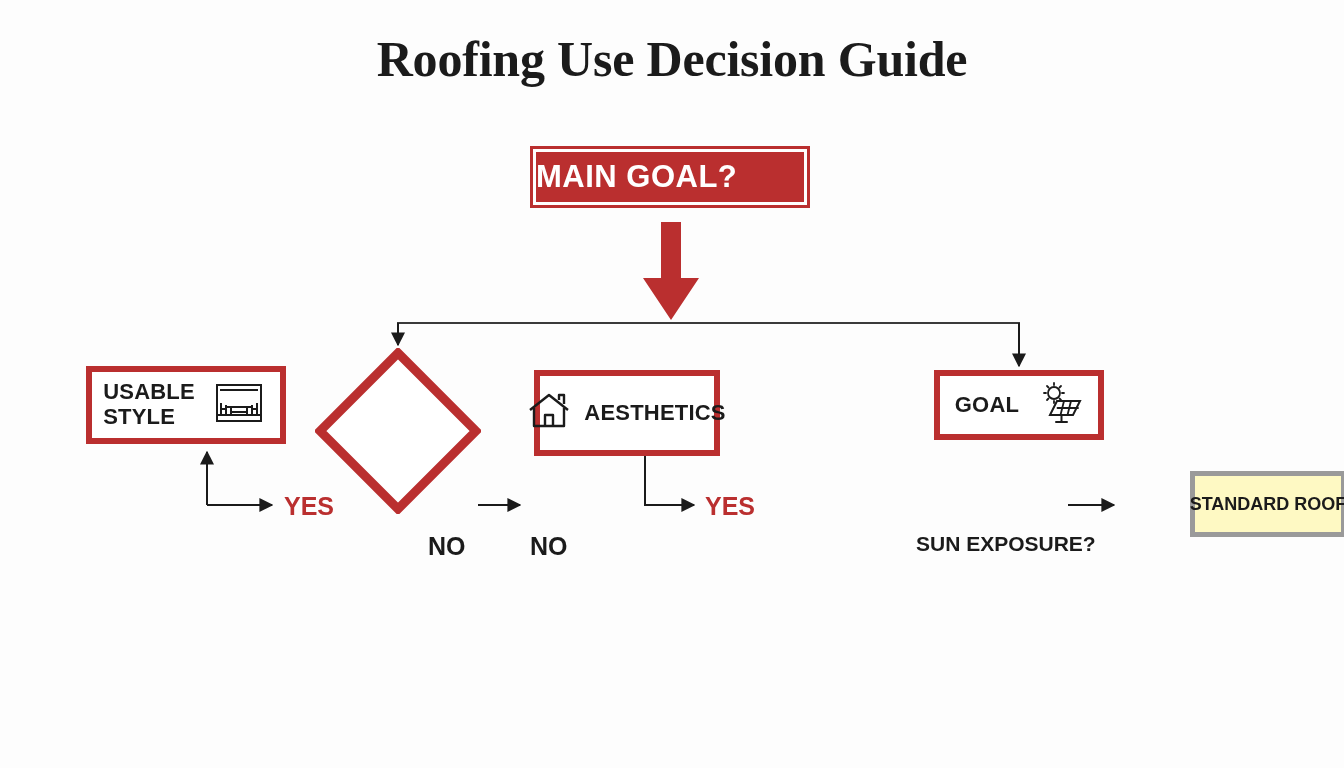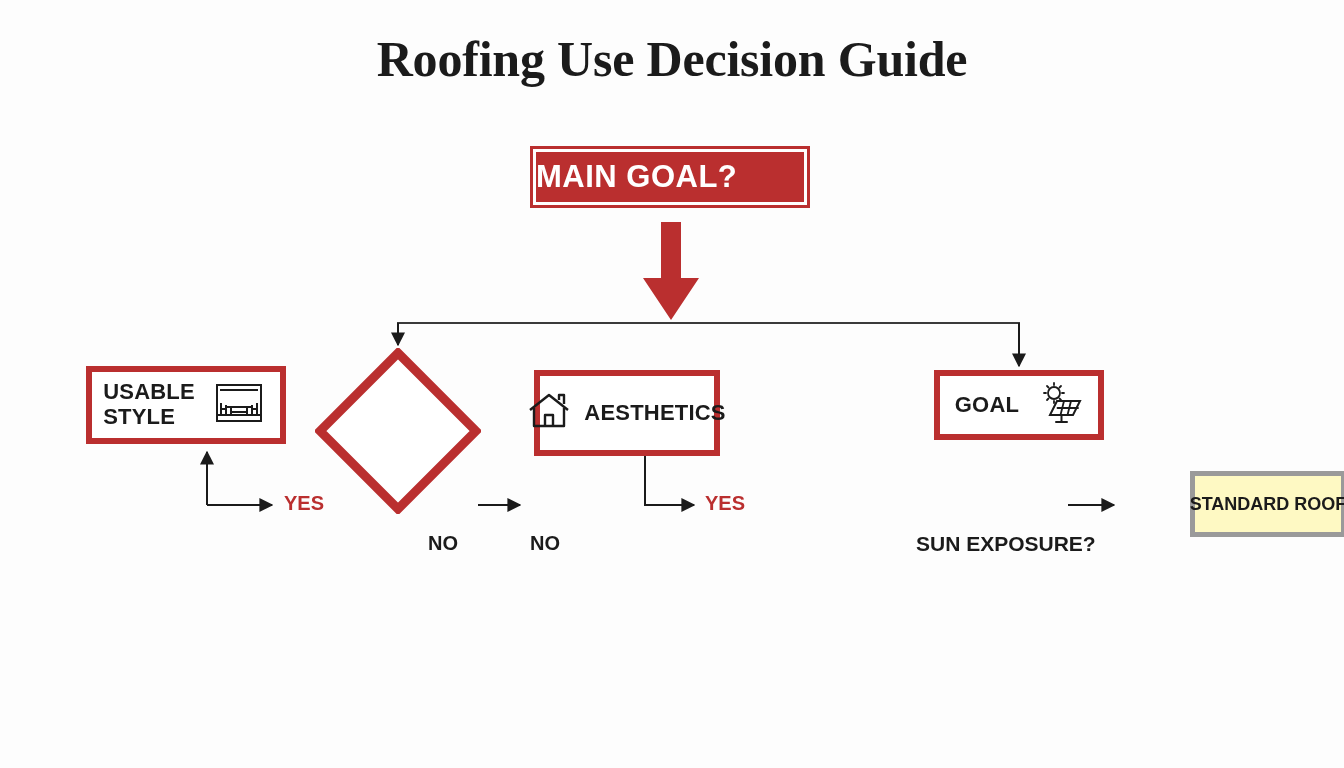--- a/index.html
+++ b/index.html
@@ -139,21 +139,21 @@
   }
   #diamond-rooftop { left: 315px; top: 348px; width: 166px; height: 166px; }
   #diamond-rooftop .dtext { font-size: 20px; }
   #diamond-style   { left: 755px; top: 416px; width: 162px; height: 162px; }
   #diamond-style   .dtext { font-size: 19px; }
 
   
   .edge-label {
     position: absolute;
     font-weight: bold;
-    font-size: 20px;
+    font-size: 25px;
     white-space: nowrap;
   }
   .edge-label.red   { color: #BA2F2F; }
   .edge-label.black { color: #1b1b1b; margin-top: 40px; }
 
   #lbl-yes-1  { left: 284px;  top: 492px; }
   #lbl-no-1   { left: 428px;  top: 492px; }
   #lbl-no-2   { left: 530px;  top: 492px; }
   #lbl-yes-2  { left: 705px;  top: 492px; }
   #lbl-sun    { left: 916px;  top: 492px; font-size: 21px; }

